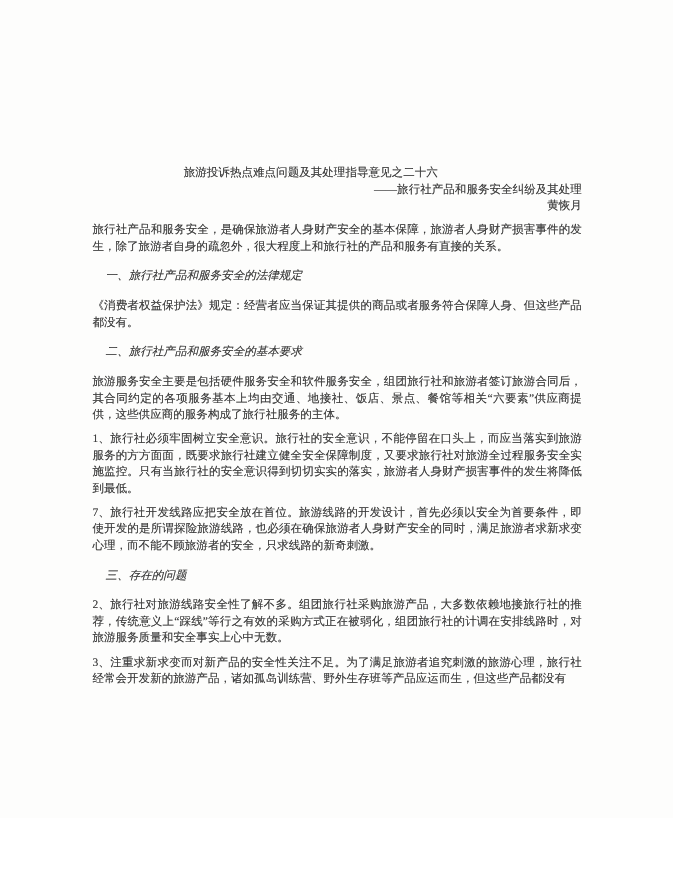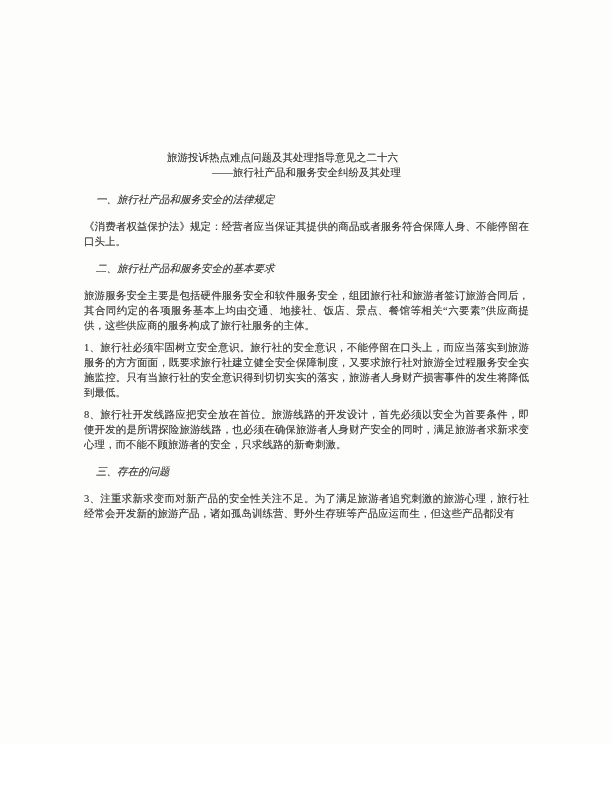--- a/index.html
+++ b/index.html
@@ -26,56 +26,59 @@
     text-align: justify;
     text-shadow: 0 0 0.45px rgba(60,60,60,0.55);
   }
   .doc-title {
     text-align: center;
     padding-right: 48px;
     font-weight: 500;
     white-space: nowrap;
   }
   .doc-subtitle, .doc-author {
-    text-align: center;
+    text-align: right;
   }
   .para {
     margin: 0;
   }
   .gap-before {
     margin-top: 7px;
   }
   .sec-heading {
     font-style: italic;
     margin: 12px;
   }
 </style>
 </head>
 <body>
 
 <div class="page">
   <div class="content">
 
     <div class="doc-title">旅游投诉热点难点问题及其处理指导意见之二十六</div>
     <div class="doc-subtitle">——旅行社产品和服务安全纠纷及其处理</div>
+    <div class="doc-author">黄恢月</div>
 
+    <p class="para gap-before">旅行社产品和服务安全，是确保旅游者人身财产安全的基本保障，旅游者人身财产损害事件的发生，除了旅游者自身的疏忽外，很大程度上和旅行社的产品和服务有直接的关系。</p>
 
     <p class="sec-heading">一、旅行社产品和服务安全的法律规定</p>
 
-    <p class="para">《消费者权益保护法》规定：经营者应当保证其提供的商品或者服务符合保障人身、不能停留在口头上。</p>
+    <p class="para">《消费者权益保护法》规定：经营者应当保证其提供的商品或者服务符合保障人身、但这些产品都没有。</p>
 
     <p class="sec-heading">二、旅行社产品和服务安全的基本要求</p>
 
     <p class="para gap-before">旅游服务安全主要是包括硬件服务安全和软件服务安全，组团旅行社和旅游者签订旅游合同后，其合同约定的各项服务基本上均由交通、地接社、饭店、景点、餐馆等相关“六要素”供应商提供，这些供应商的服务构成了旅行社服务的主体。</p>
 
     <p class="para gap-before">1、旅行社必须牢固树立安全意识。旅行社的安全意识，不能停留在口头上，而应当落实到旅游服务的方方面面，既要求旅行社建立健全安全保障制度，又要求旅行社对旅游全过程服务安全实施监控。只有当旅行社的安全意识得到切切实实的落实，旅游者人身财产损害事件的发生将降低到最低。</p>
 
 
-    <p class="para gap-before">8、旅行社开发线路应把安全放在首位。旅游线路的开发设计，首先必须以安全为首要条件，即使开发的是所谓探险旅游线路，也必须在确保旅游者人身财产安全的同时，满足旅游者求新求变心理，而不能不顾旅游者的安全，只求线路的新奇刺激。</p>
+    <p class="para gap-before">7、旅行社开发线路应把安全放在首位。旅游线路的开发设计，首先必须以安全为首要条件，即使开发的是所谓探险旅游线路，也必须在确保旅游者人身财产安全的同时，满足旅游者求新求变心理，而不能不顾旅游者的安全，只求线路的新奇刺激。</p>
 
     <p class="sec-heading">三、存在的问题</p>
 
 
+    <p class="para gap-before">2、旅行社对旅游线路安全性了解不多。组团旅行社采购旅游产品，大多数依赖地接旅行社的推荐，传统意义上“踩线”等行之有效的采购方式正在被弱化，组团旅行社的计调在安排线路时，对旅游服务质量和安全事实上心中无数。</p>
 
     <p class="para gap-before">3、注重求新求变而对新产品的安全性关注不足。为了满足旅游者追究刺激的旅游心理，旅行社经常会开发新的旅游产品，诸如孤岛训练营、野外生存班等产品应运而生，但这些产品都没有</p>
 
   </div>
 </div>
 
 </body></html>

